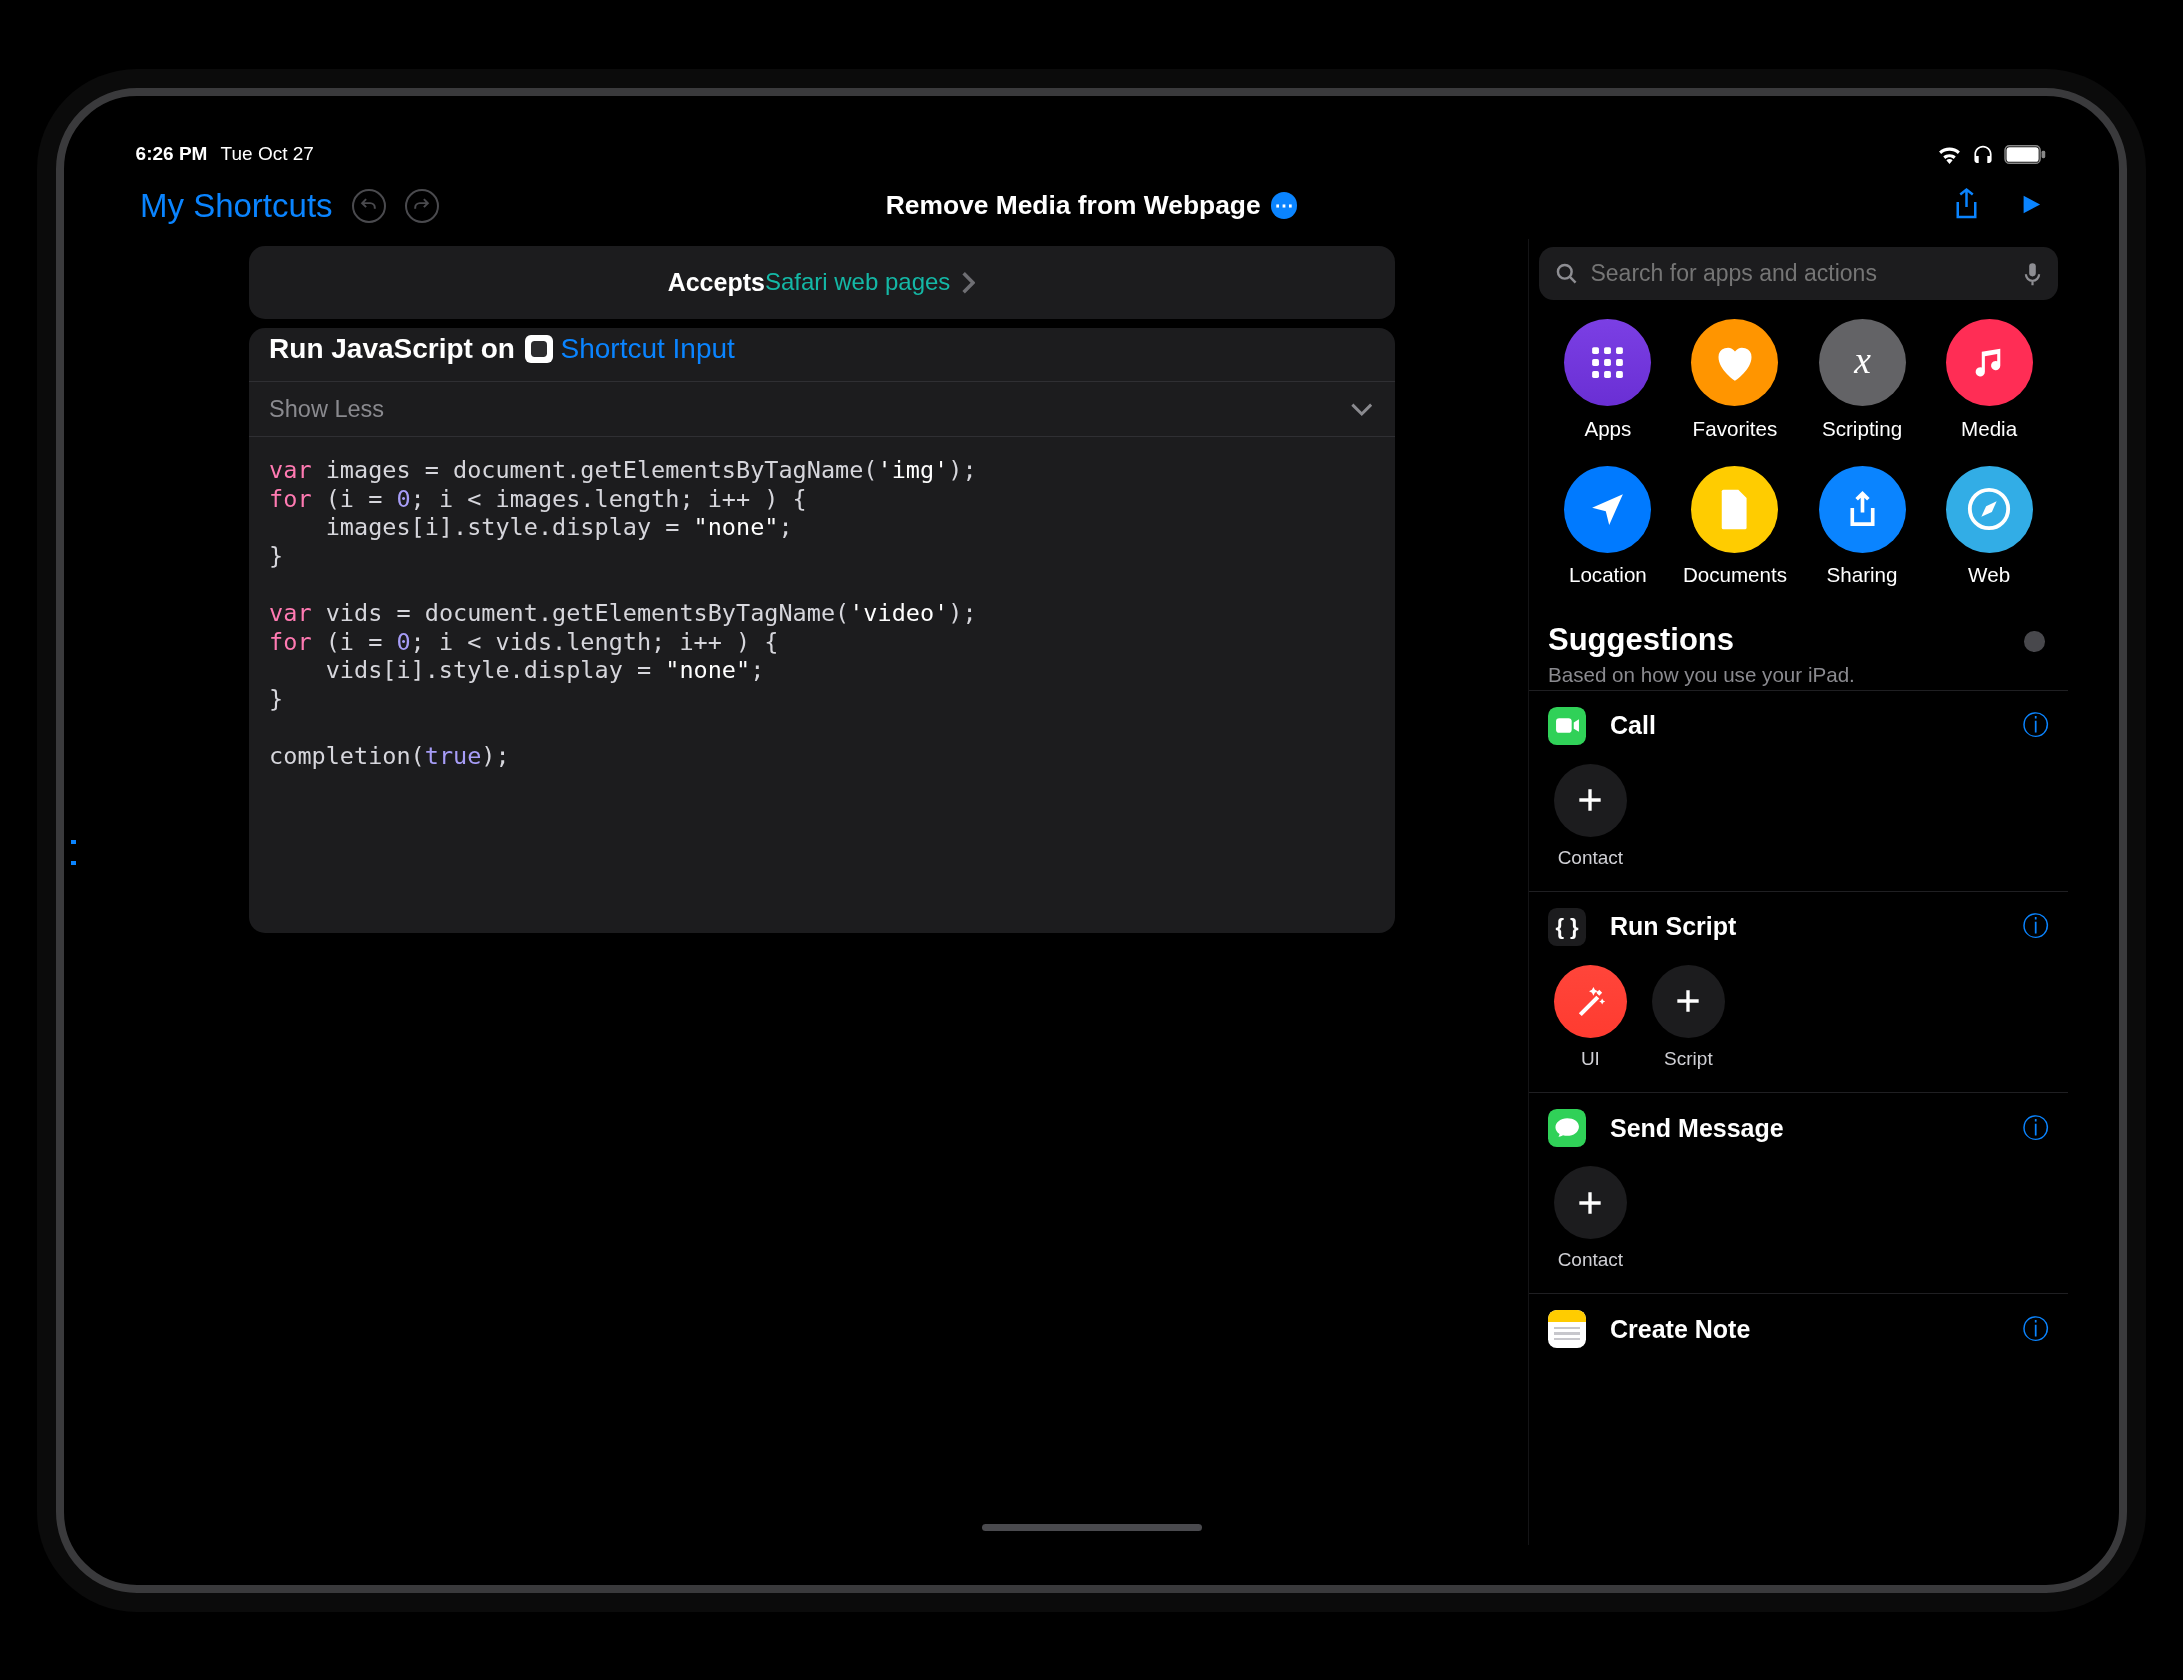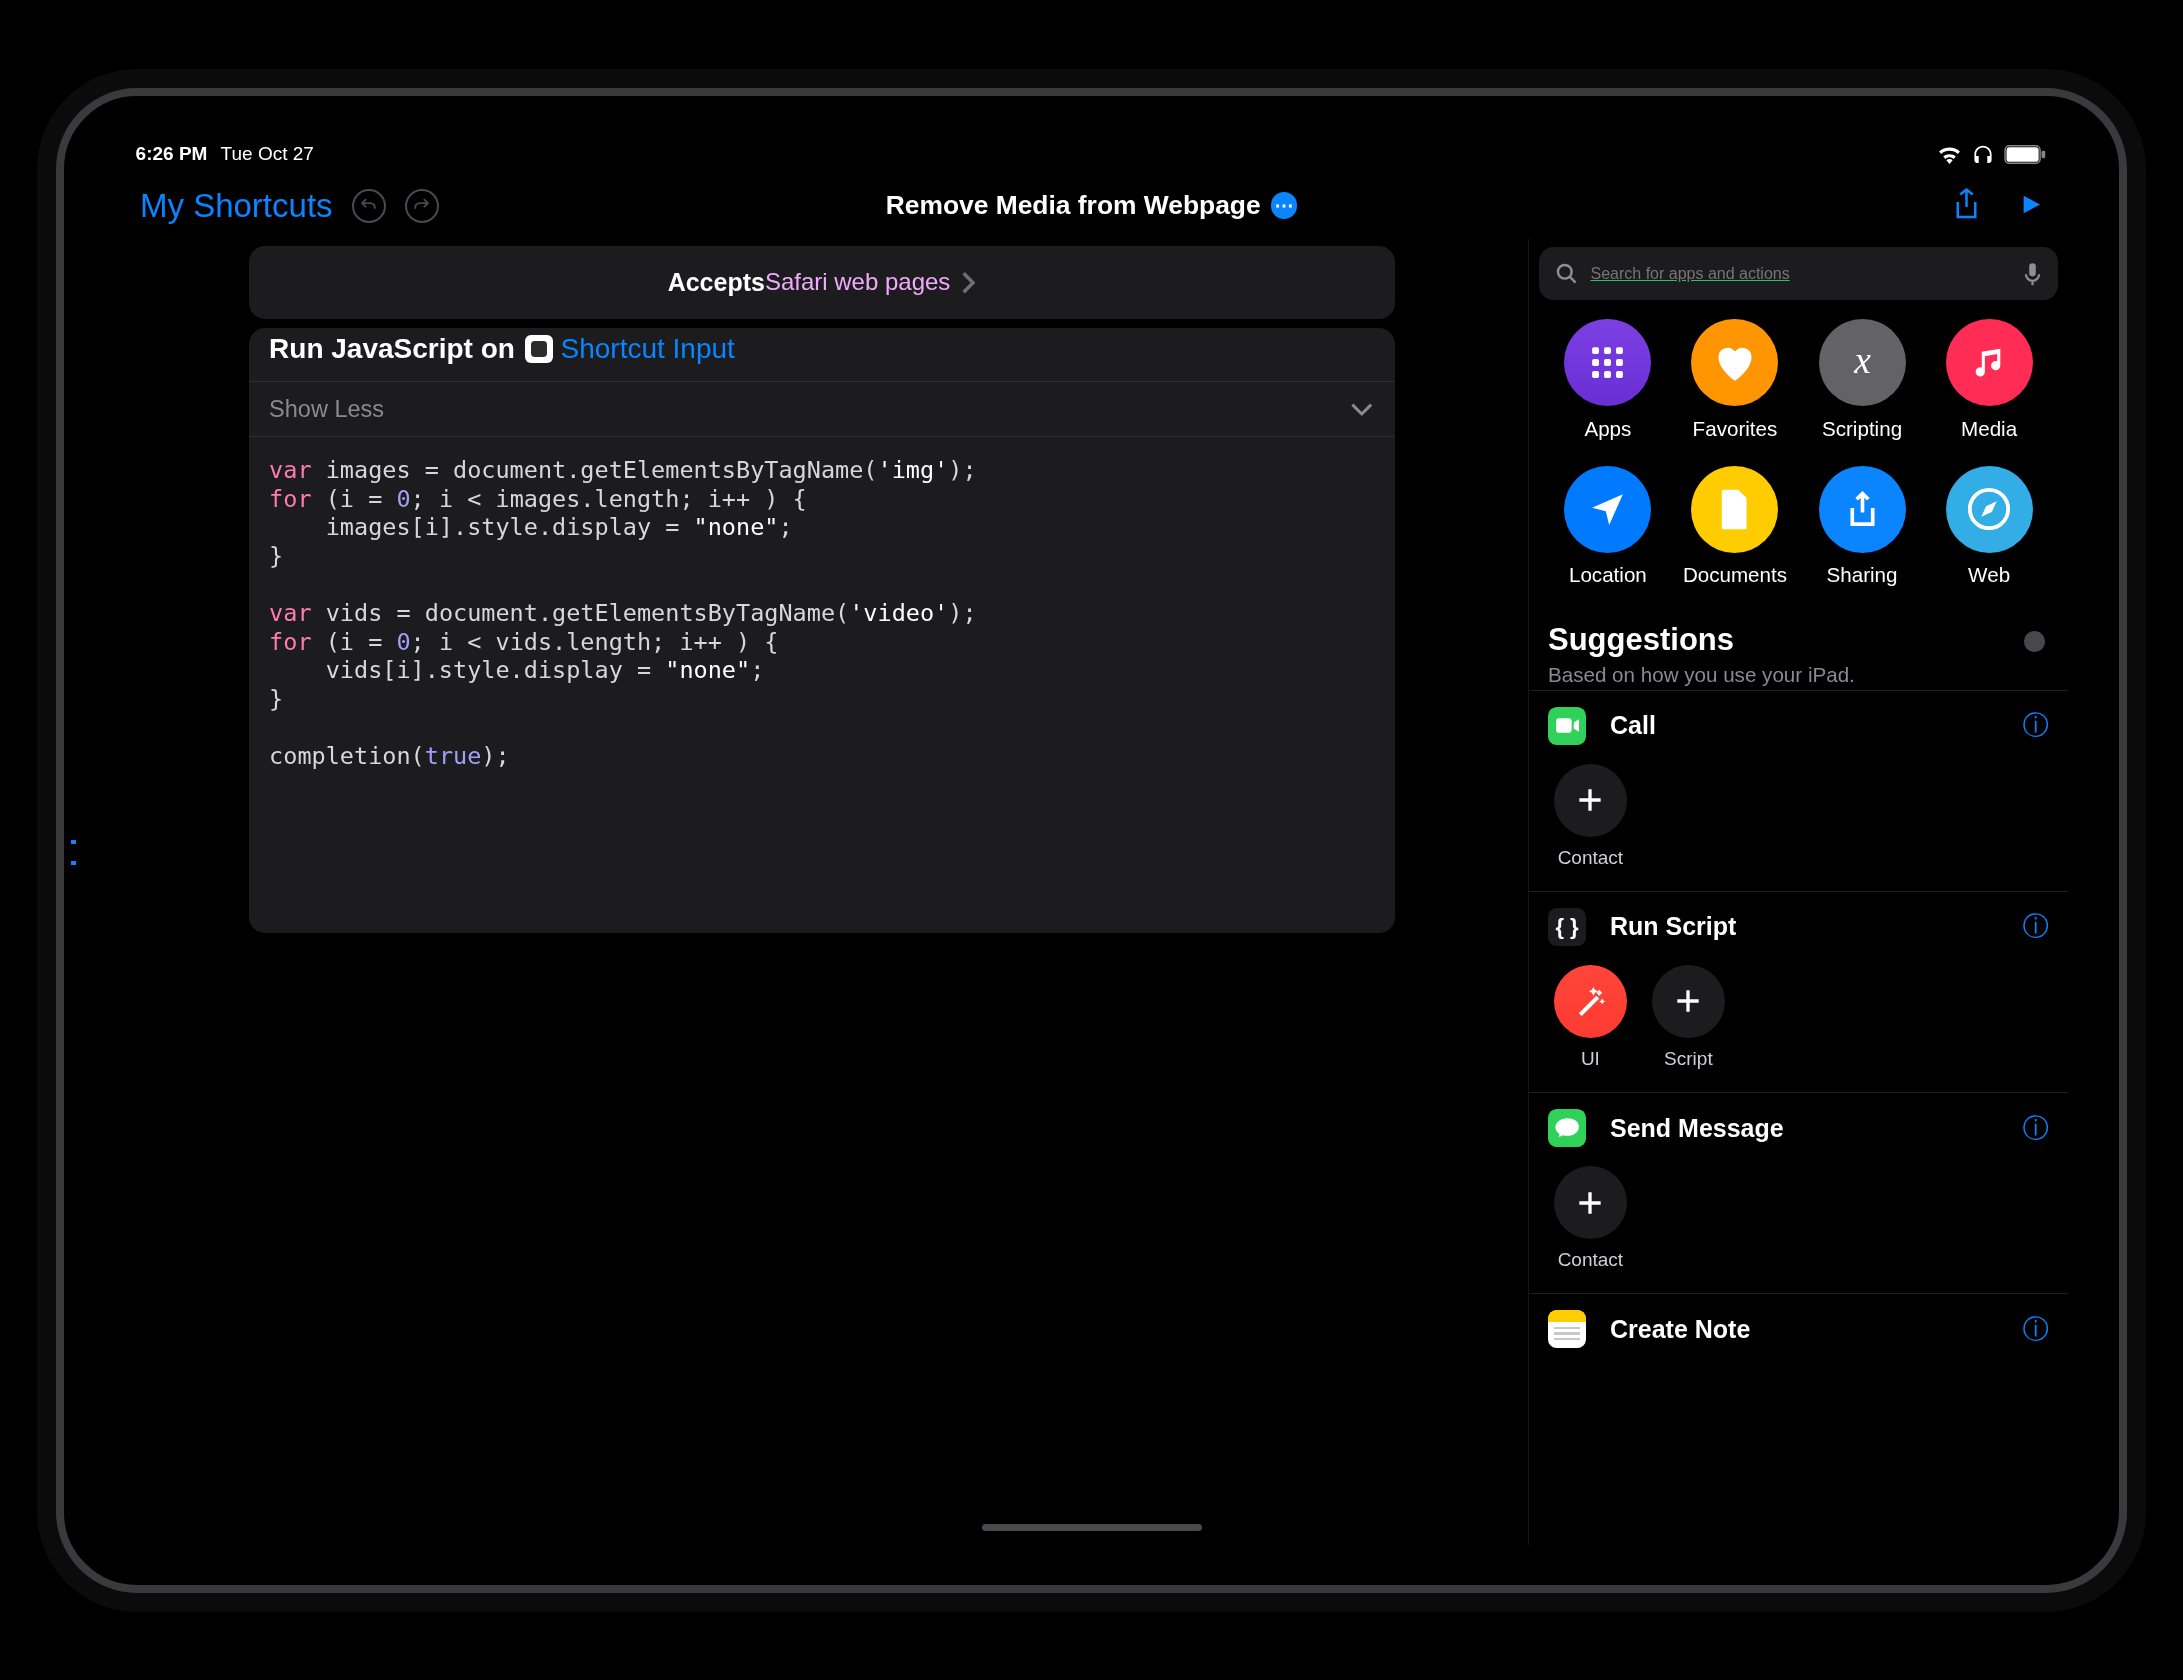--- a/index.html
+++ b/index.html
@@ -85,21 +85,21 @@
   }
   .accepts-bar {
     background:#1c1c1e;
     border-radius:16px;
     padding: 0 25px;
     height:73px;
     display:flex;align-items:center;justify-content:center;
     margin-bottom:8.8px;
   }
   .accepts-label { color:#fff; font-size:25px; font-weight:700;}
-  .accepts-value { color:#f0abfc; font-size:24px; display:flex;align-items:center;gap:10.3px;}
+  .accepts-value { color:#14b8a6; font-size:24px; display:flex;align-items:center;gap:10.3px;}
   .chev { color:#6e6e73; }
   .action-card {
     background:#1c1c1e;border-radius:16px;overflow:hidden;
   }
   .card-head {
     display:flex;align-items:center;gap:13.2px;padding:14.7px 20.6px 2.9px 20.6px;position:relative;
   }
   .safari-chip {
     width:29px;height:29px;border-radius:6.6px;background:#fff;display:flex;align-items:center;justify-content:center;
   }
@@ -131,21 +131,21 @@
   
   .sidebar{
     width:540px;flex-shrink:0;background:#000;display:flex;flex-direction:column;
     border-left:0.7px solid #141416;
   }
   .search-wrap{padding:8.8px 10.3px 14.7px 10.3px;}
   .search{
     background:#1c1c1e;border-radius:14.7px;height:53px;display:flex;align-items:center;padding:0 16px;gap:11.7px;
   }
   .search input{
-    flex:1;background:transparent;border:none;outline:none;color:#22c55e;font-size:16px;text-decoration:underline;
+    flex:1;background:transparent;border:none;outline:none;color:#22c55e;font-size:23px;
   }
   .search-placeholder{color:#8e8e93;}
   .cat-grid{
     display:grid;grid-template-columns:repeat(4,1fr);gap:25px 7.3px;padding:4.4px 19px 25px 19px;
   }
   .cat{display:flex;flex-direction:column;align-items:center;gap:10.3px;}
   .cat-circle{width:87px;height:87px;border-radius:50%;display:flex;align-items:center;justify-content:center;}
   .cat-label{color:#fff;font-size:20.6px;}
   .bg-purple{background:linear-gradient(#7b3fe4,#6a2fd4);}
   .bg-orange{background:#ff9500;}

